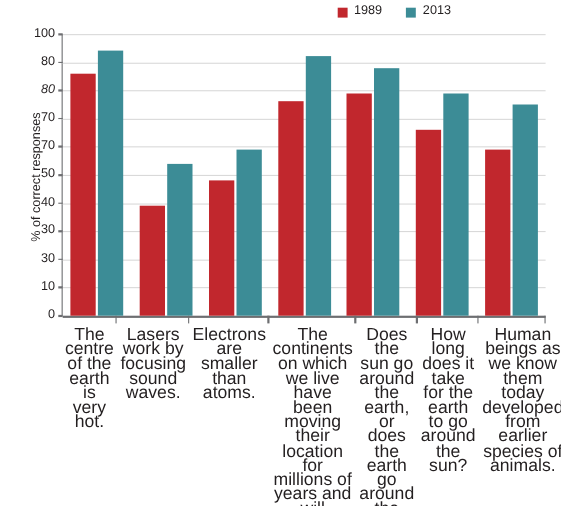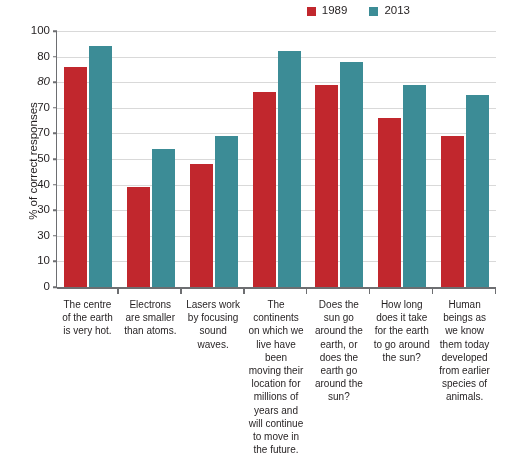--- a/index.html
+++ b/index.html
@@ -141,21 +141,21 @@
     display: flex;
     width: 100%;
     height: 100%;
   }
   .cat-cell {
     position: relative;
     flex: 1 1 0;
     padding: 11px 3px 0 3px;
     box-sizing: border-box;
     text-align: center;
-    font-size: 10px;
+    font-size: 16px;
     line-height: 13.2px;
     color: #231f20;
   }
   .cat-tick {
     position: absolute;
     top: 0;
     right: 0;
     width: 1.5px;
     height: 7px;
     background: #6d6e71;
@@ -255,22 +255,22 @@
             <div class="bar" title="1989: 59" style="height: 59%; background: rgb(193, 39, 45);"></div>
             <div class="bar" title="2013: 75" style="height: 75%; background: rgb(60, 140, 150);"></div>
           </div>
         </div>
       </div>
   </div>
 
   <div class="cat-axis">
     <div class="cat-row" id="cat-row">
         <div class="cat-cell"><div class="cat-tick"></div><span>The centre of the earth is very hot.</span></div>
+        <div class="cat-cell"><div class="cat-tick"></div><span>Lasers work by focusing sound waves.</span></div>
         <div class="cat-cell"><div class="cat-tick"></div><span>Electrons are smaller than atoms.</span></div>
-        <div class="cat-cell"><div class="cat-tick"></div><span>Lasers work by focusing sound waves.</span></div>
         <div class="cat-cell"><div class="cat-tick"></div><span>The continents on which we live have been moving their location for millions of years and will continue to move in the future.</span></div>
         <div class="cat-cell"><div class="cat-tick"></div><span>Does the sun go around the earth, or does the earth go around the sun?</span></div>
         <div class="cat-cell"><div class="cat-tick"></div><span>How long does it take for the earth to go around the sun?</span></div>
         <div class="cat-cell"><span>Human beings as we know them today developed from earlier species of animals.</span></div>
       </div>
     <div class="axis-end-tick"></div>
   </div>
 
 </div>
 

